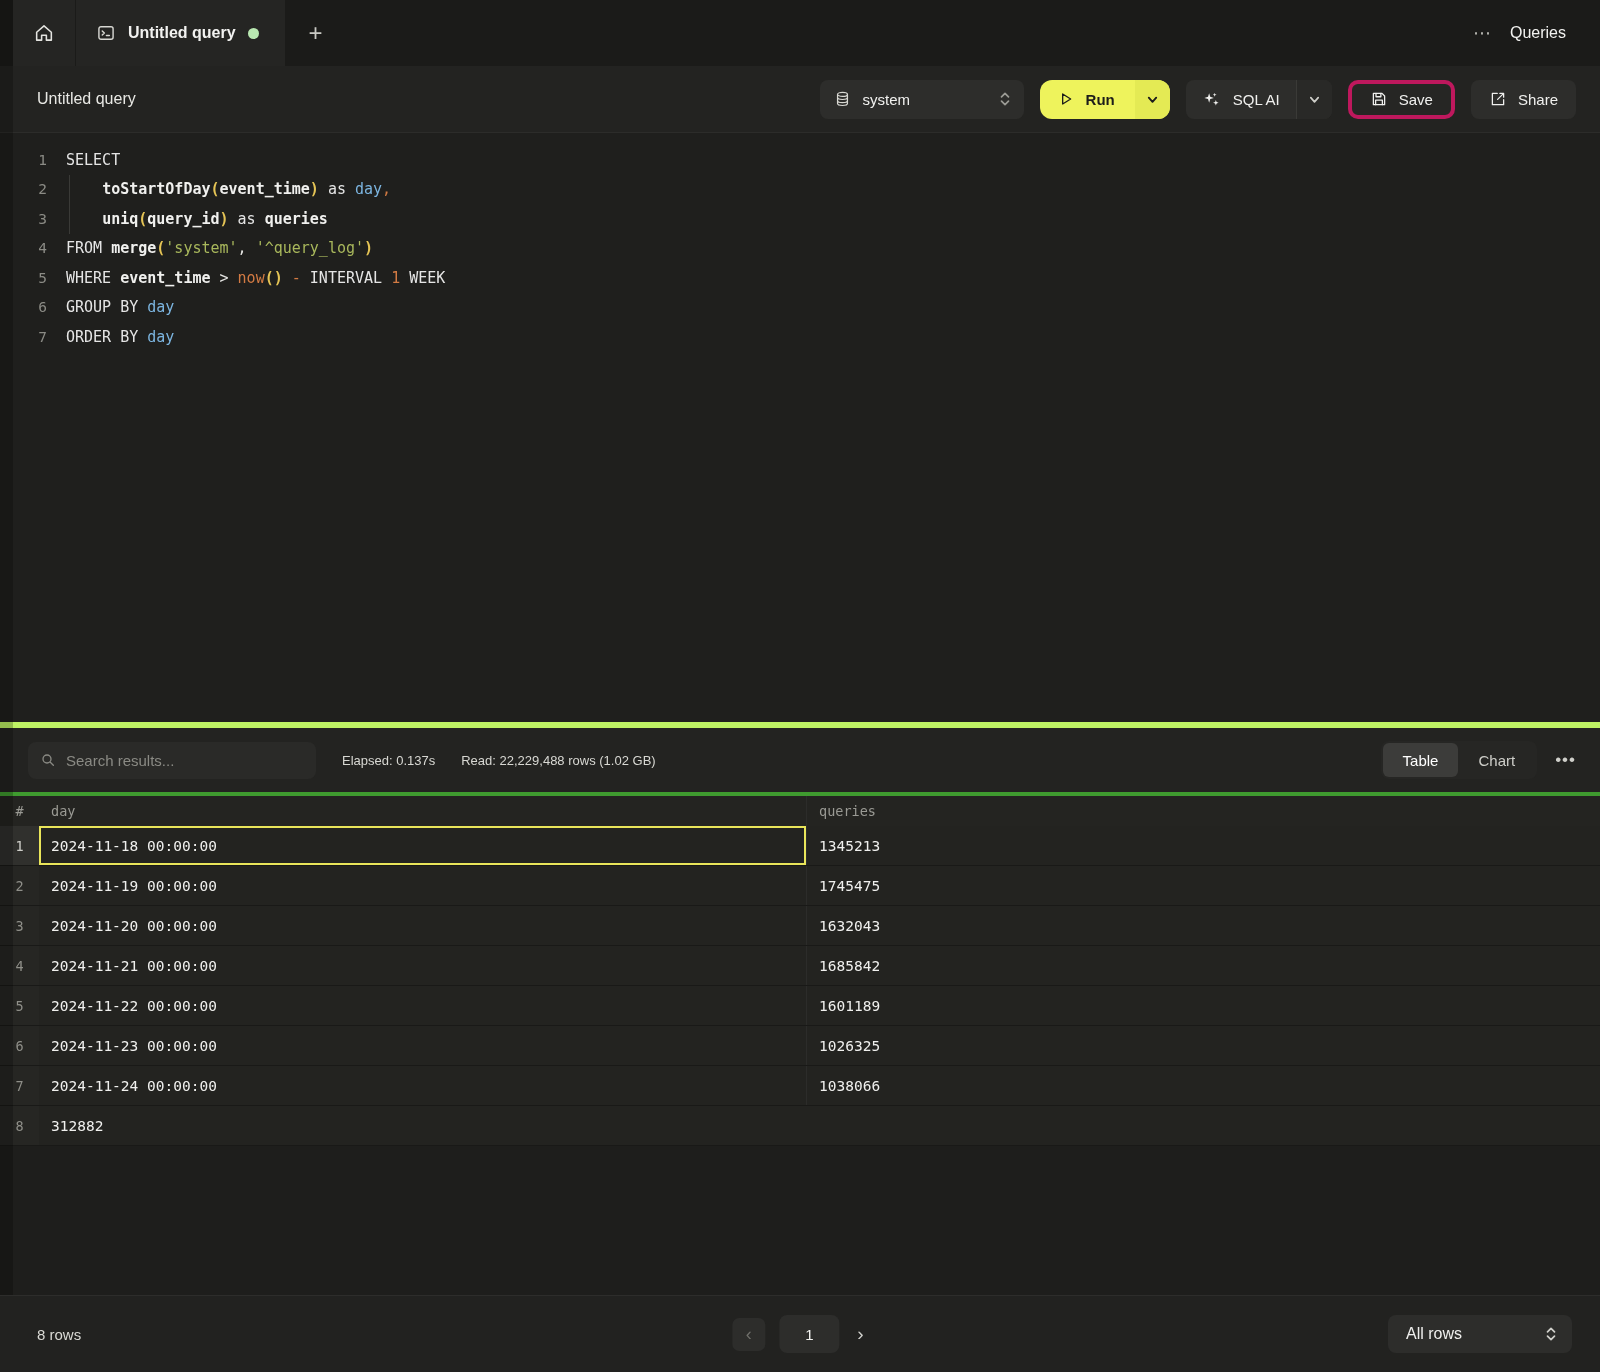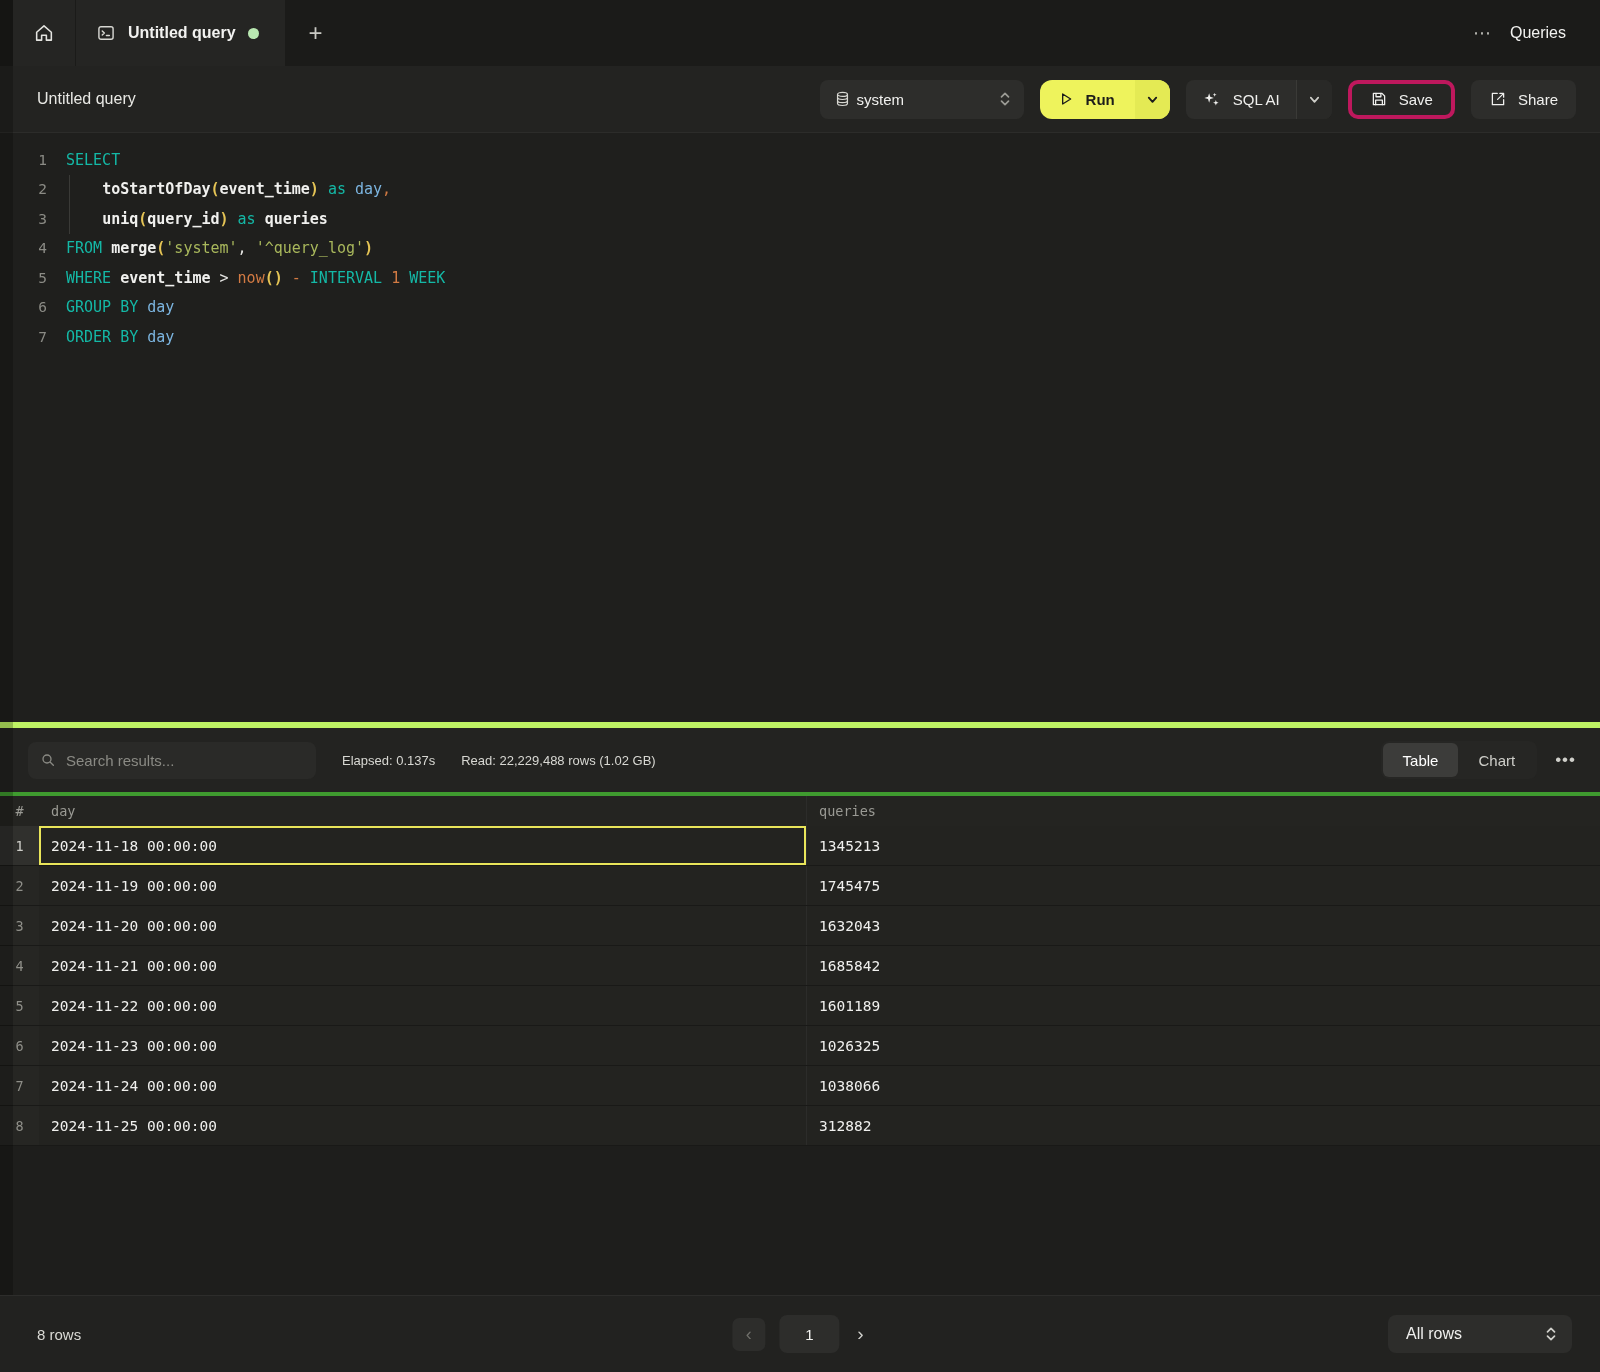--- a/index.html
+++ b/index.html
@@ -24,39 +24,39 @@
   .newtab-btn { width:62px; display:flex; align-items:center; justify-content:center; color:#c9c9c4; font-size:24px; font-weight:300; cursor:pointer; }
   .tabbar-right { margin-left:auto; display:flex; align-items:center; gap:18px; padding-right:34px; }
   .ellipsis-icon { color:#b9b9b3; font-size:18px; letter-spacing:1px; cursor:pointer; line-height:1; }
   .queries-label { font-size:16px; color:#f2f2f0; cursor:pointer; }
 
   
   .toolbar { height:67px; background:#232321; border-bottom:1px solid #2c2c2a; display:flex; align-items:center; padding:0 24px 0 37px; gap:16px; flex:0 0 auto; }
   .doc-title { font-size:16px; color:#e8e8e4; }
   .toolbar-right { margin-left:auto; display:flex; align-items:center; gap:16px; }
   .btn { height:39px; border-radius:8px; background:#2d2d2b; display:flex; align-items:center; font-size:15px; color:#f0f0ee; cursor:pointer; }
-  .db-select { width:204px; padding:0 12px 0 14px; gap:6px;justify-content:center; }
+  .db-select { width:204px; padding:0 12px 0 14px; gap:12px;justify-content:center; }
   .db-select .updown { margin-left:auto; }
   .run-btn { background:#eef35c; color:#1d1d1a; font-weight:700; border-radius:12px; overflow:hidden; }
   .run-main { display:flex; align-items:center; gap:12px; padding:0 20px 0 18px; height:100%; }
   .run-caret { width:35px; height:100%; background:#e4ea54; display:flex; align-items:center; justify-content:center; }
   .sqlai-btn { overflow:hidden; border-radius:8px; }
   .sqlai-main { display:flex; align-items:center; gap:12px; padding:0 16px; height:100%; }
   .sqlai-caret { width:36px; height:100%; background:#292927; border-left:1px solid #3a3a37; display:flex; align-items:center; justify-content:center; }
   .save-btn { background:#262624; border:4px solid #be185d; border-radius:10px; padding:0 18px; gap:11px; }
   .share-btn { padding:0 18px; gap:11px; }
   .icon { display:inline-flex; align-items:center; justify-content:center; }
 
   
   .editor { height:589px; background:#1f1f1d; padding:12px 0 0 21px; flex:0 0 auto;
             font-family:"DejaVu Sans Mono", monospace; font-size:15px; }
   .code-line { display:flex; position:relative; height:29.5px; align-items:center; white-space:pre; }
   .ln { width:26px; text-align:right; color:#8b8b85; margin-right:19px; font-size:14.5px; flex:0 0 auto; }
   .code-line.ind::before { content:''; position:absolute; left:48px; top:0; bottom:0; border-left:1px solid #3a3a37; }
-  .tk-kw { color:#14b8a6; }
+  .tk-kw { color:#e5e5e5; }
   .tk-kw2 { color:#7cb5e0; }
   .tk-fn { color:#f0f0ee; font-weight:700; }
   .tk-pa { color:#e5c455; font-weight:700; }
   .tk-st { color:#a9b85c; }
   .tk-nm { color:#d27a43; }
   .tk-cm { color:#d27a43; }
   .tk-pl { color:#e3e3e0; }
 
   
   .results-toolbar { height:70px; background:#232321; border-top:6px solid #bef264; display:flex; align-items:center; padding:0 24px 0 28px; gap:26px; flex:0 0 auto; }
@@ -283,21 +283,20 @@
           <div class="cell day">2024-11-23 00:00:00</div>
           <div class="cell q">1026325</div>
         </div>
         <div class="trow">
           <div class="cell gut">7</div>
           <div class="cell day">2024-11-24 00:00:00</div>
           <div class="cell q">1038066</div>
         </div>
         <div class="trow">
           <div class="cell gut">8</div>
-          <div class="cell day">2024-11-25 00:00:00</div>
           <div class="cell q">312882</div>
         </div>
       </div>
     <div class="table-filler"></div>
   </div>
 
   <div class="footer">
     <span class="rowcount">8 rows</span>
     <div class="pager">
       <div class="pg-prev">

